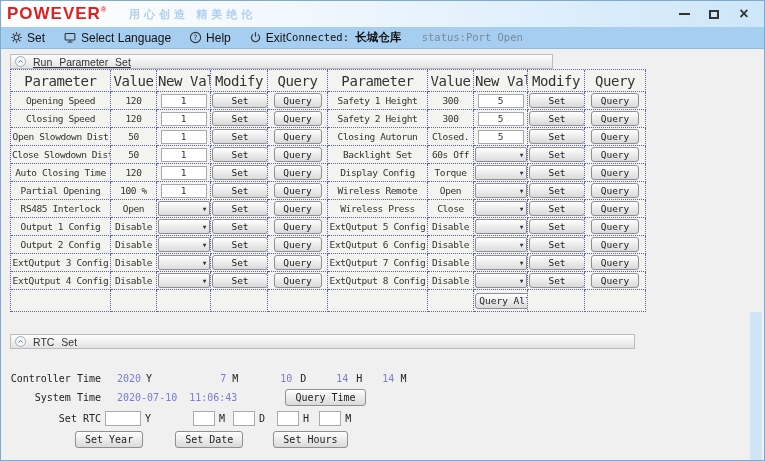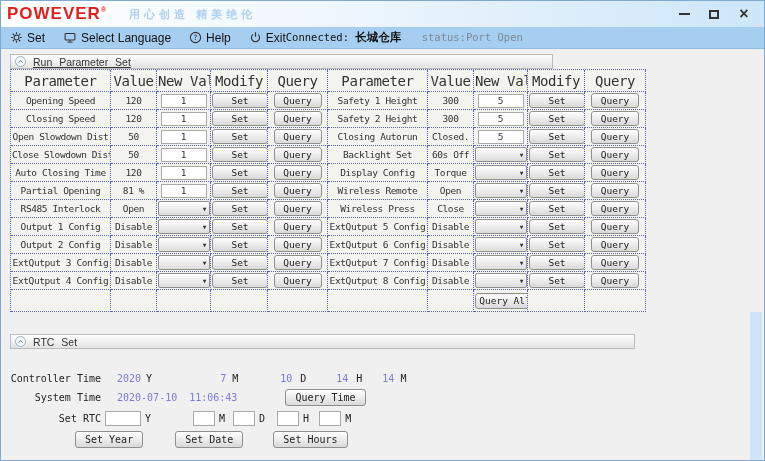--- a/index.html
+++ b/index.html
@@ -279,21 +279,21 @@
               <td>Display Config</td>
               <td>Torque</td>
               <td><span class="cell-select">
                   <span class="sel-arrow">▼</span>
                 </span></td>
               <td><button class="btn3d btn-set">Set</button></td>
               <td><button class="btn3d btn-query">Query</button></td>
             </tr>
             <tr>
               <td>Partial Opening</td>
-              <td>81 %</td>
+              <td>100 %</td>
               <td><input class="cell-input" value="1" style=""></td>
               <td><button class="btn3d btn-set">Set</button></td>
               <td><button class="btn3d btn-query">Query</button></td>
               <td>Wireless Remote</td>
               <td>Open</td>
               <td><span class="cell-select">
                   <span class="sel-arrow">▼</span>
                 </span></td>
               <td><button class="btn3d btn-set">Set</button></td>
               <td><button class="btn3d btn-query">Query</button></td>

